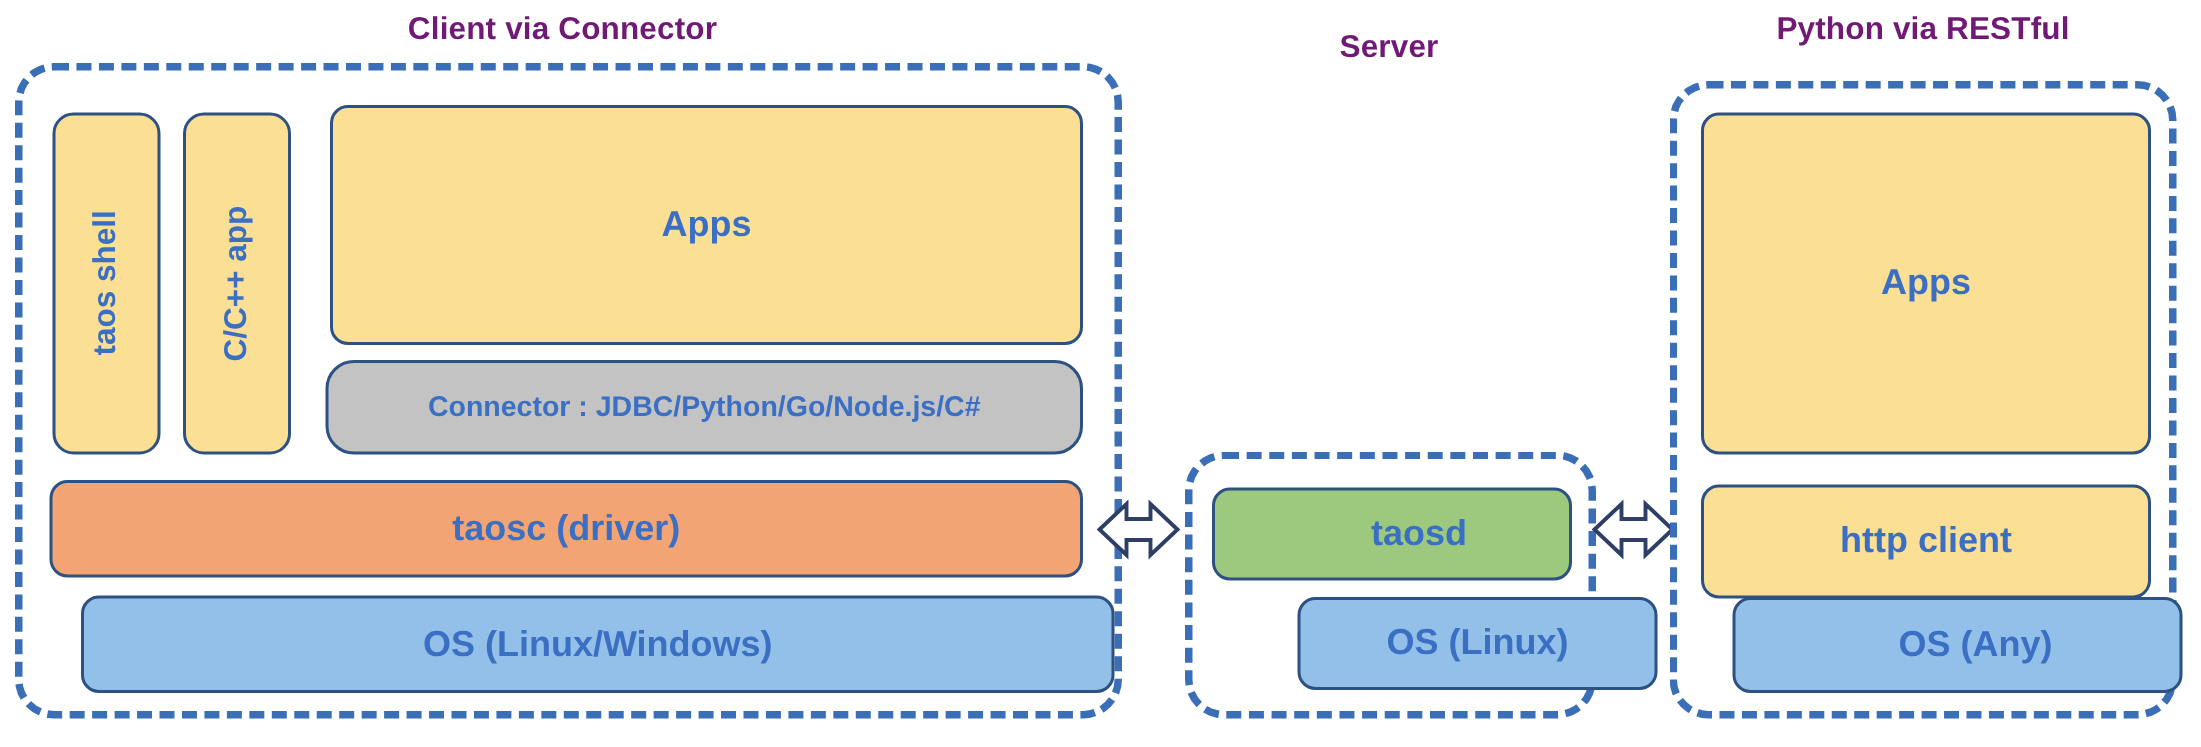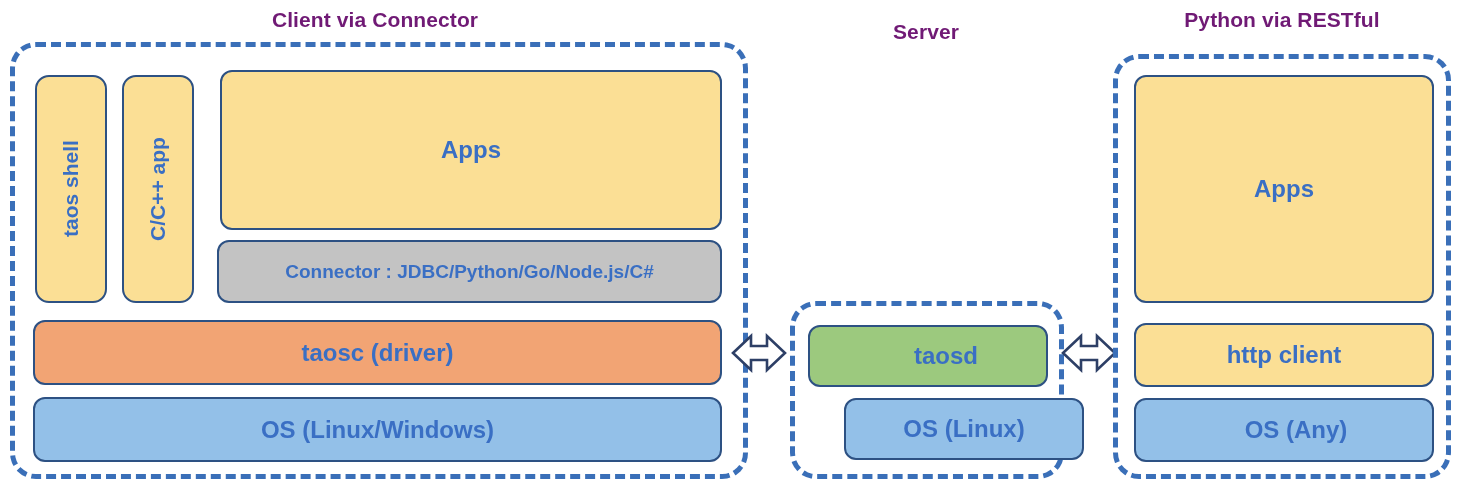--- a/index.html
+++ b/index.html
@@ -18,21 +18,21 @@
 
   .box{
     position:absolute;box-sizing:border-box;
     border:2.5px solid #2d5183;border-radius:12px;
     display:flex;align-items:center;justify-content:center;
     color:#3a6fc4;font-weight:bold;font-size:24px;
     text-align:center;line-height:1.25;
   }
   .box.yellow{background:#fbdf95;}
   .box.orange{background:#f2a474;}
-  .box.blue{background:#93c0e8;}
+  .box.blue{background:#93c0e8;margin-left:21px;}
   .box.green{background:#9cc97e;}
   .box.gray{background:#c3c3c3;}
 
   .box.vert{
     writing-mode:vertical-rl;transform:rotate(180deg);
     border-radius:14px;font-size:21px;
   }
   .box.small{font-size:19px;}
   .box.big{font-size:24px;}
 
@@ -45,21 +45,21 @@
 <div class="panel-title" style="left:155px;top:8px;width:440px;">Client via Connector</div>
 
 <div class="dashed-zone" style="left:10px;top:42px;width:738px;height:437px;"></div>
 
 <div class="box yellow vert" style="left:35px;top:75px;width:72px;height:228px;">taos shell</div>
 
 <div class="box yellow vert" style="left:122px;top:75px;width:72px;height:228px;">C/C++ app</div>
 
 <div class="box yellow big" style="left:220px;top:70px;width:502px;height:160px;">Apps</div>
 
-<div class="box gray small" style="left:217px;top:240px;width:505px;height:63px;">Connector : JDBC/Python/Go/Node.js/C#</div>
+<div class="box gray small" style="left:217px;top:240px;width:505px;height:63px;border-radius:19px;">Connector : JDBC/Python/Go/Node.js/C#</div>
 
 <div class="box orange" style="left:33px;top:320px;width:689px;height:65px;">taosc (driver)</div>
 
 <div class="box blue" style="left:33px;top:397px;width:689px;height:65px;">OS (Linux/Windows)</div>
 
 <div class="arrow" style="left:731px;top:330px;">
   <svg width="56" height="46" viewBox="0 0 56 46">
     <polygon points="2,23 20,6 20,16 36,16 36,6 54,23 36,40 36,30 20,30 20,40" fill="#ffffff" stroke="#2d3f66" stroke-width="2.6" stroke-linejoin="miter"></polygon>
   </svg>
 </div>
@@ -79,15 +79,15 @@
 </div>
 
 <div class="panel-title" style="left:1112px;top:8px;width:340px;">Python via RESTful</div>
 
 <div class="dashed-zone" style="left:1113px;top:54px;width:338px;height:425px;"></div>
 
 <div class="box yellow big" style="left:1134px;top:75px;width:300px;height:228px;flex-direction:column;">
   <span>Apps</span>
 </div>
 
-<div class="box yellow" style="left:1134px;top:323px;width:300px;height:64px;">http client</div>
+<div class="box yellow" style="left:1134px;top:323px;width:300px;height:76px;">http client</div>
 
 <div class="box blue" style="left:1134px;top:398px;width:300px;height:64px;padding-left:24px;">OS (Any)</div>
 
 </body></html>

